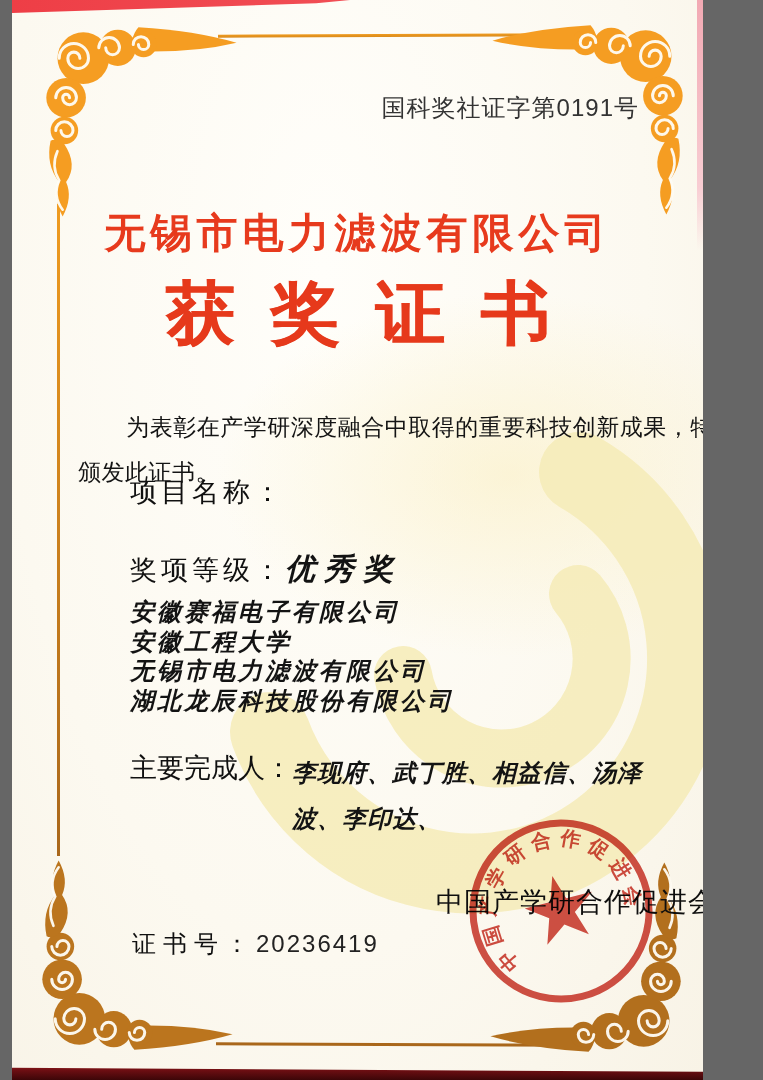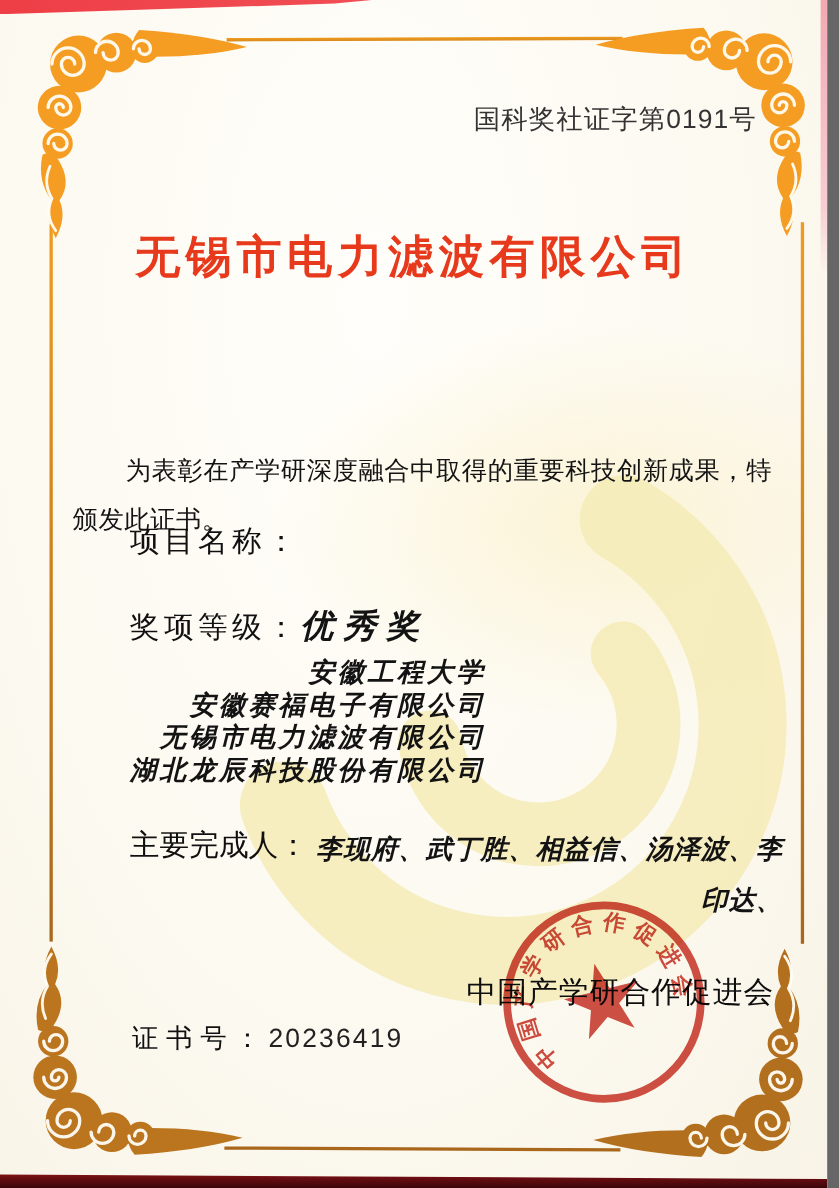--- a/index.html
+++ b/index.html
@@ -1,22 +1,23 @@
 <!DOCTYPE html>
 <html><head>
 <meta charset="utf-8">
 <style>
   html,body{margin:0;padding:0;background:#666;}
   .page{
-    position:relative;width:752px;height:1080px;overflow:hidden;
+    position:relative;width:691px;height:1080px;overflow:hidden;
     background:
       radial-gradient(ellipse 420px 260px at 72% 44%, rgba(250,238,190,.55), rgba(250,238,190,0) 70%),
       radial-gradient(ellipse at 45% 25%, #fffefa 0%, #fcf9f0 60%, #f8f3e6 100%);
     font-family:"Liberation Serif","DejaVu Serif",serif;
     color:#161616;
+    margin-left:12px;
   }
   
   .top-wedge{position:absolute;left:0;top:0;width:338px;height:13px;
     background:linear-gradient(to right,#ee3e46,#f14e55);
     clip-path:polygon(0 0,100% 0,90% 25%,0 100%);}
   .right-sliver{position:absolute;right:0;top:0;width:6px;height:250px;
     background:linear-gradient(to bottom,#f2a9b3,#f8cdd3 75%,rgba(248,205,211,0));}
   .bottom-band{position:absolute;left:0;right:0;bottom:0;height:17px;
     background:linear-gradient(to bottom,#a31d1e,#6b0e12 45%,#3c0608);
     clip-path:polygon(0 28%,100% 52%,100% 100%,0 100%);}
@@ -39,21 +40,21 @@
     font-family:"Liberation Sans","DejaVu Sans",sans-serif;font-weight:800;
     font-size:36px;color:#e73a1d;letter-spacing:1px;}
   .t2{position:absolute;left:0;width:100%;top:206px;text-align:center;
     font-family:"Liberation Sans","DejaVu Sans",sans-serif;font-weight:800;
     font-size:41px;color:#e73a1d;letter-spacing:5px;}
   .main-title{position:absolute;left:0;width:100%;top:268px;text-align:center;
     font-size:69px;font-weight:900;color:#e6391b;letter-spacing:36px;padding-left:36px;
     box-sizing:border-box;text-shadow:1px 0 0 #e6391b;}
   .body-p{position:absolute;left:66px;width:638px;top:382px;font-size:23px;
     line-height:45px;text-indent:2.1em;color:#141414;letter-spacing:.5px;}
-  .row{position:absolute;left:118px;right:40px;display:flex;align-items:flex-start;text-align:right;}
+  .row{position:absolute;left:118px;right:40px;display:flex;align-items:flex-start;}
   .row .lbl{flex:0 0 132px;font-size:27px;color:#101010;letter-spacing:4px;white-space:nowrap;}
   .row.people .lbl{flex:0 0 156px;letter-spacing:0;}
   .hand{font-style:italic;font-weight:600;color:#131313;}
   .row.project{top:474px;}
   .row.project .val{font-size:24px;line-height:37px;letter-spacing:2px;}
   .row.award{top:552px;}
   .row.award .val{font-size:30px;letter-spacing:9px;margin-top:-3px;font-style:italic;}
   .row.units{top:598px;}
   .row.units .val div{font-size:24px;line-height:29.6px;letter-spacing:3px;}
   .row.people{top:750px;}
@@ -118,36 +119,37 @@
     </svg>
   <svg class="corner bl" viewBox="0 0 230 230">
       <use href="#cloud"></use>
     </svg>
   <svg class="corner br" viewBox="0 0 230 230">
       <use href="#cloud"></use>
     </svg>
 
   <div class="cert-no-top">国科奖社证字第0191号</div>
   <div class="t2">无锡市电力滤波有限公司</div>
+  <div class="main-title">获奖证书</div>
 
   <p class="body-p">为表彰在产学研深度融合中取得的重要科技创新成果，特颁发此证书。</p>
 
   <div class="row project">
     <span class="lbl">项目名称：</span>
   </div>
 
   <div class="row award">
     <span class="lbl">奖项等级：</span>
     <span class="val hand">优秀奖</span>
   </div>
 
   <div class="row units">
     <span class="val hand">
+      <div>安徽赛福电子有限公司</div>
       <div>安徽工程大学</div>
-      <div>安徽赛福电子有限公司</div>
       <div>无锡市电力滤波有限公司</div>
       <div>湖北龙辰科技股份有限公司</div>
     </span>
   </div>
 
   <div class="row people">
     <span class="lbl">主要完成人：</span>
     <span class="val hand">
       <div>李现府、武丁胜、相益信、汤泽波、李印达、</div>
     </span>

